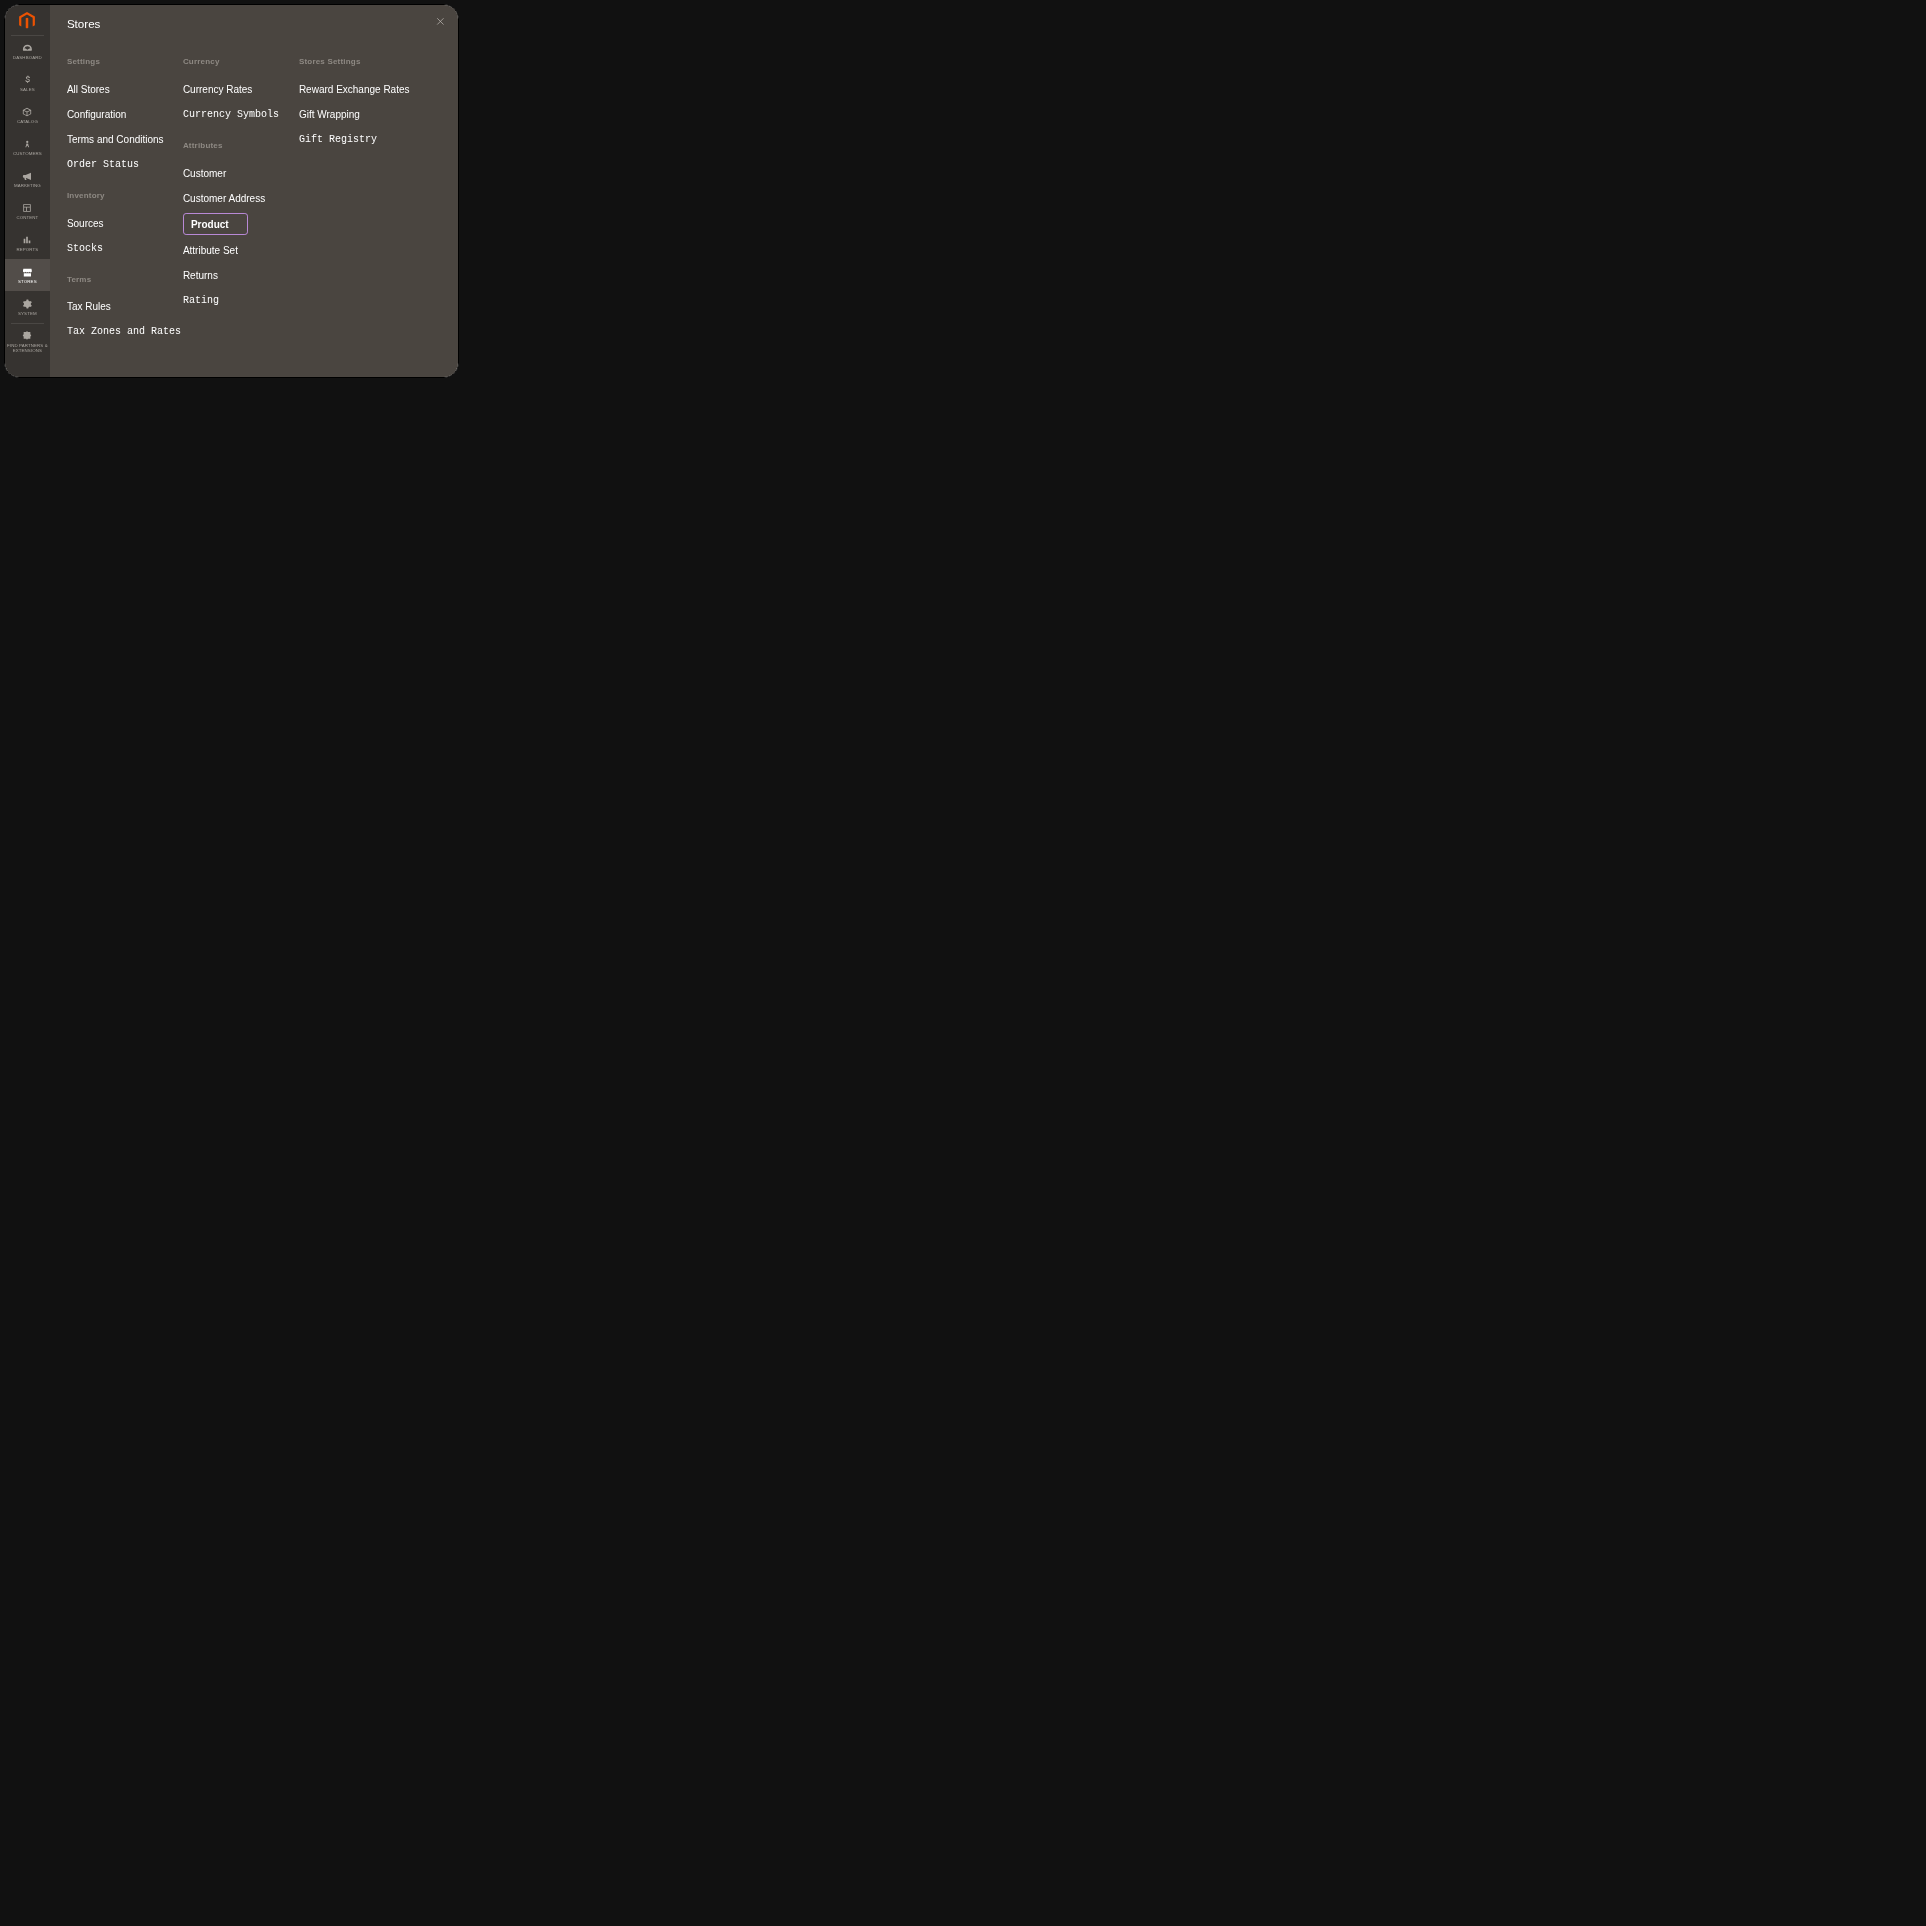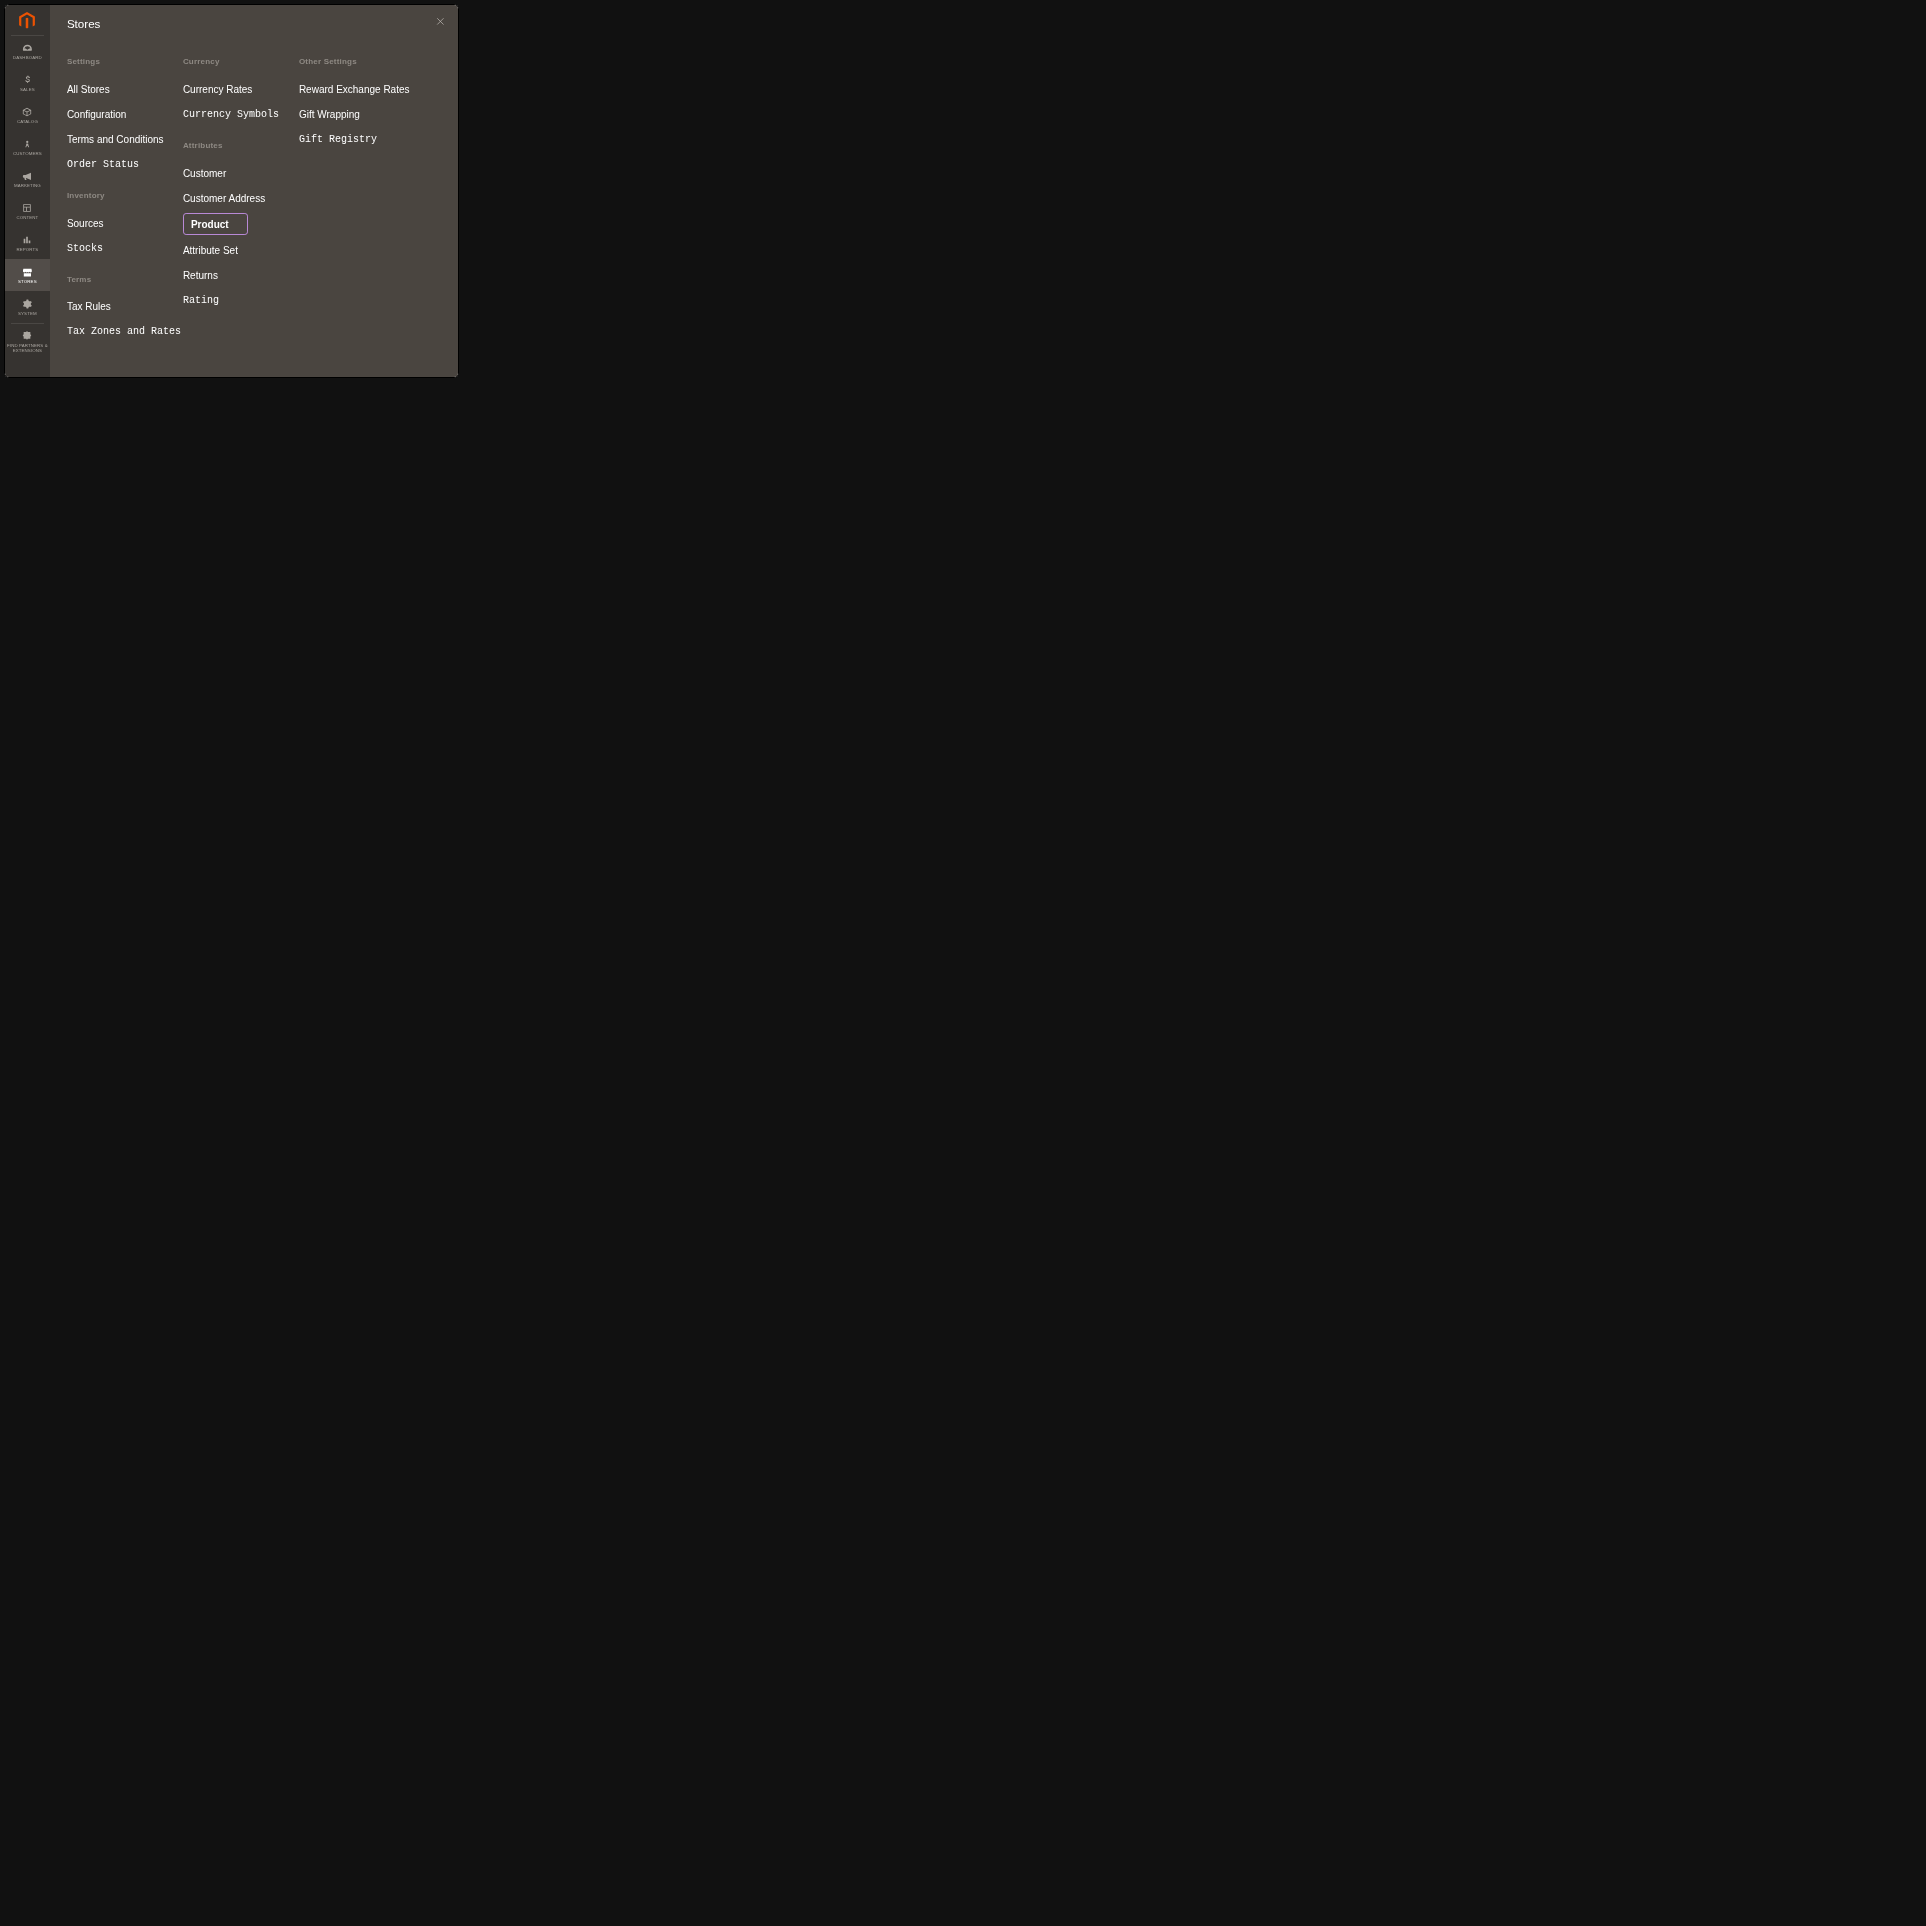--- a/index.html
+++ b/index.html
@@ -6,21 +6,21 @@
   html, body { height: 100%; }
   body {
     font-family: "Segoe UI", "Helvetica Neue", Arial, sans-serif;
     background: #111;
     padding: 3.9px;
   }
   .frame {
     width: 455px;
     height: 374px;
     border: 1.2px solid #000;
-    border-radius: 5px;
+    border-radius: 15px;
     overflow: hidden;
     display: flex;
     background: #fff;
     position: relative;
   }
 
   
   .sidebar {
     width: 45px;
     background: #363330;
@@ -278,21 +278,21 @@
           <a class="menu-link">Customer Address</a>
           <a class="menu-link highlight">Product</a>
           <a class="menu-link">Attribute Set</a>
           <a class="menu-link">Returns</a>
           <a class="menu-link">Rating</a>
         </div>
       </div>
 
       <div class="col">
         <div class="group">
-          <div class="group-title">Other Settings</div>
+          <div class="group-title">Stores Settings</div>
           <a class="menu-link">Reward Exchange Rates</a>
           <a class="menu-link">Gift Wrapping</a>
           <a class="menu-link">Gift Registry</a>
         </div>
       </div>
 
     </div>
   </section>
 
 </div>

